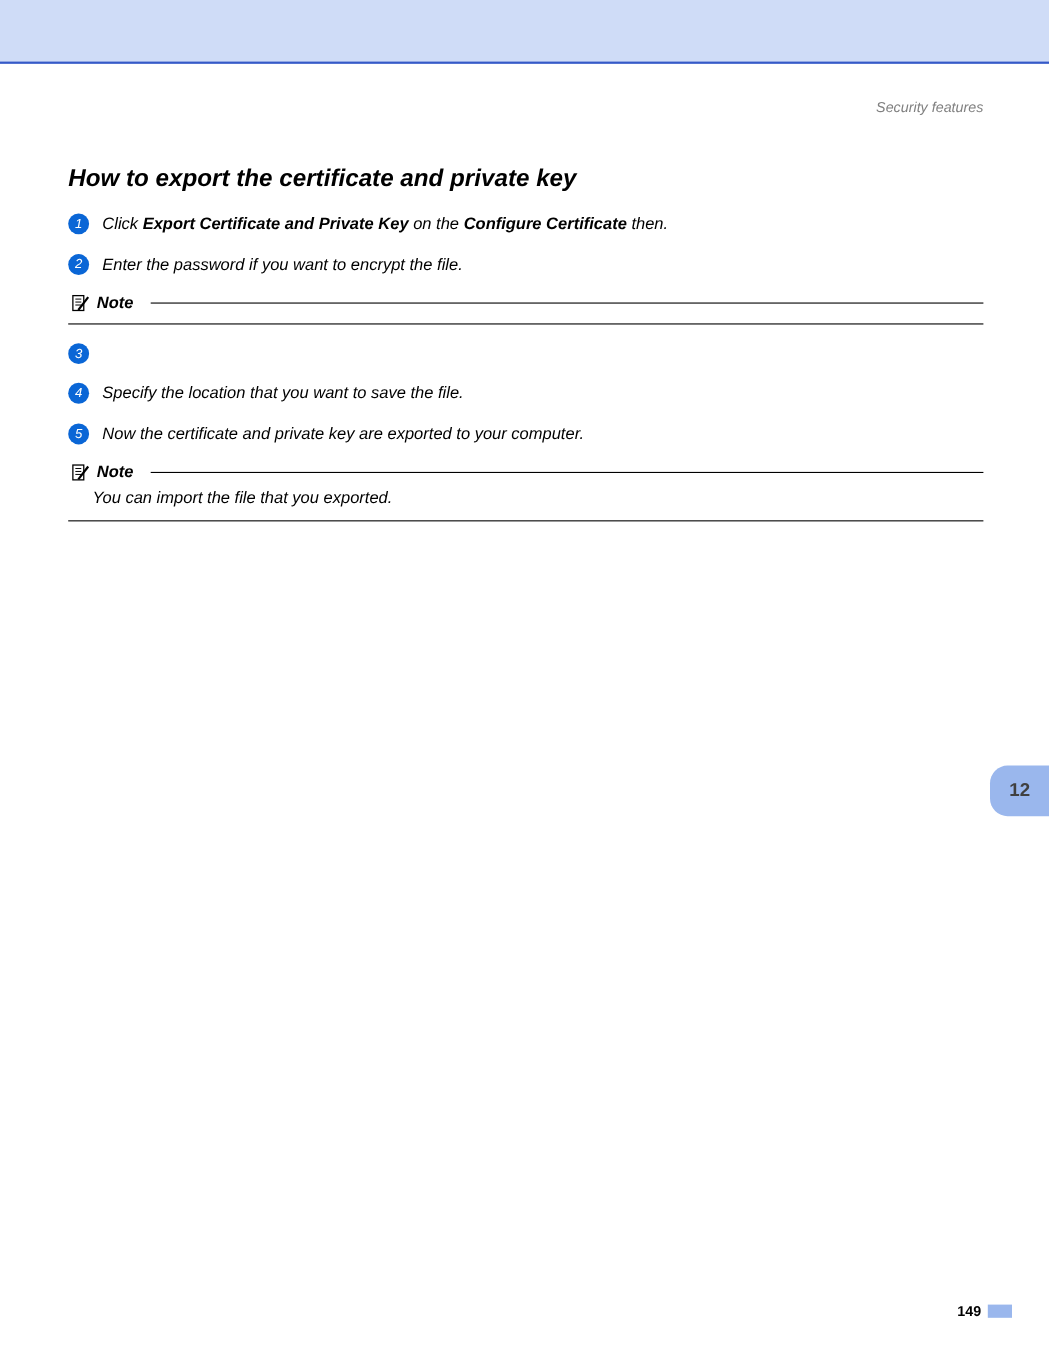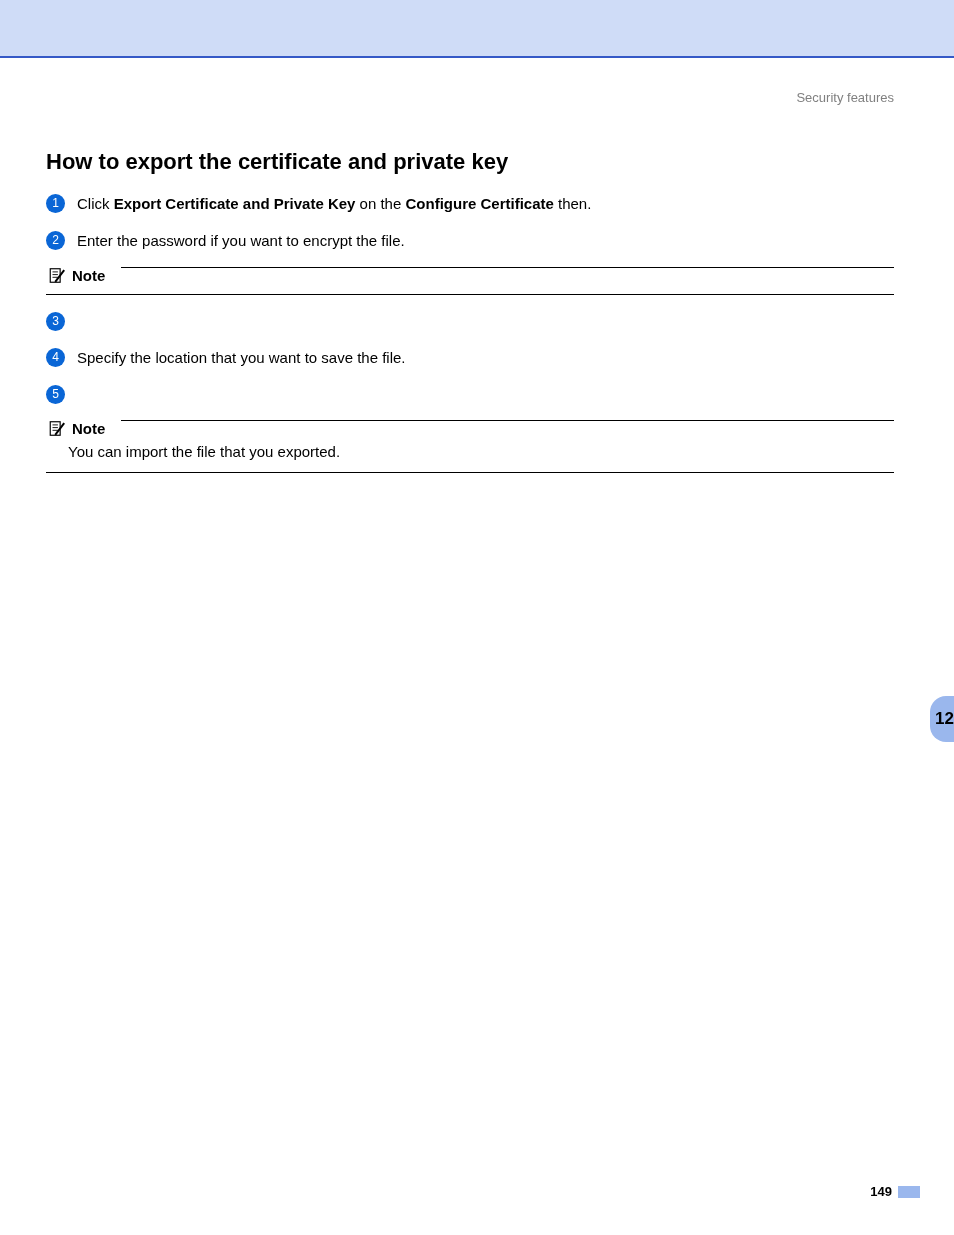--- a/index.html
+++ b/index.html
@@ -12,21 +12,22 @@
     background: #fff;
   }
   .top-band {
     height: 56px;
     background: #cfdcf7;
     border-bottom: 2px solid #3559c7;
     margin-bottom: 32px;
   }
   .page {
     position: relative;
-    padding: 0 60px 40px 46px;
+    padding: 0 60px 40px 62px;
+    font-style: italic;
   }
   .header-label {
     text-align: right;
     color: #808080;
     font-size: 13px;
     margin-bottom: 44px;
   }
   .section-title {
     font-weight: bold;
     font-size: 22px;
@@ -48,21 +49,21 @@
     text-align: center;
     line-height: 19px;
     margin-right: 12px;
     margin-top: 1px;
   }
   .step-text { line-height: 1.4; }
 
   .note-block { margin: 6px 0 16px 0; }
   .note-head {
     display: flex;
-    align-items: flex-start;
+    align-items: center;
     gap: 6px;
   }
   .note-icon {
     width: 18px;
     height: 17px;
     flex: none;
     margin-left: 2px;
   }
   .note-title { font-weight: bold; font-size: 15px; }
   .note-rule {
@@ -77,28 +78,28 @@
   }
   .note-bottom-rule {
     border-top: 1px solid #000;
     margin-top: 10px;
   }
 
   .chapter-tab {
     position: absolute;
     right: 0;
     top: 696px;
-    width: 24px;
+    width: 54px;
     height: 46px;
     background: #9ab7ed;
-    color: #000000;
+    color: #404040;
     font-weight: bold;
     font-size: 17px;
     line-height: 46px;
-    text-align: right;
+    text-align: center;
     border-radius: 16px 0 0 16px;
   }
 
   .footer {
     position: absolute;
     right: 34px;
     top: 1184px;
     display: flex;
     align-items: center;
     gap: 6px;
@@ -155,20 +156,21 @@
     <div class="badge">3</div>
   </div>
 
   <div class="step">
     <div class="badge">4</div>
     <div class="step-text">Specify the location that you want to save the file.</div>
   </div>
 
   <div class="step">
     <div class="badge">5</div>
+    <div class="step-text">Now the certificate and private key are exported to your computer.</div>
   </div>
 
   <div class="note-block">
     <div class="note-head">
       <svg class="note-icon" viewBox="0 0 20 18">
         <rect x="2.5" y="1.5" width="11" height="15" fill="none" stroke="#000" stroke-width="1.3"></rect>
         <line x1="5" y1="5" x2="11" y2="5" stroke="#000" stroke-width="1"></line>
         <line x1="5" y1="8" x2="11" y2="8" stroke="#000" stroke-width="1"></line>
         <line x1="5" y1="11" x2="11" y2="11" stroke="#000" stroke-width="1"></line>
         <line x1="8" y1="16" x2="18" y2="3" stroke="#000" stroke-width="2.2"></line>

